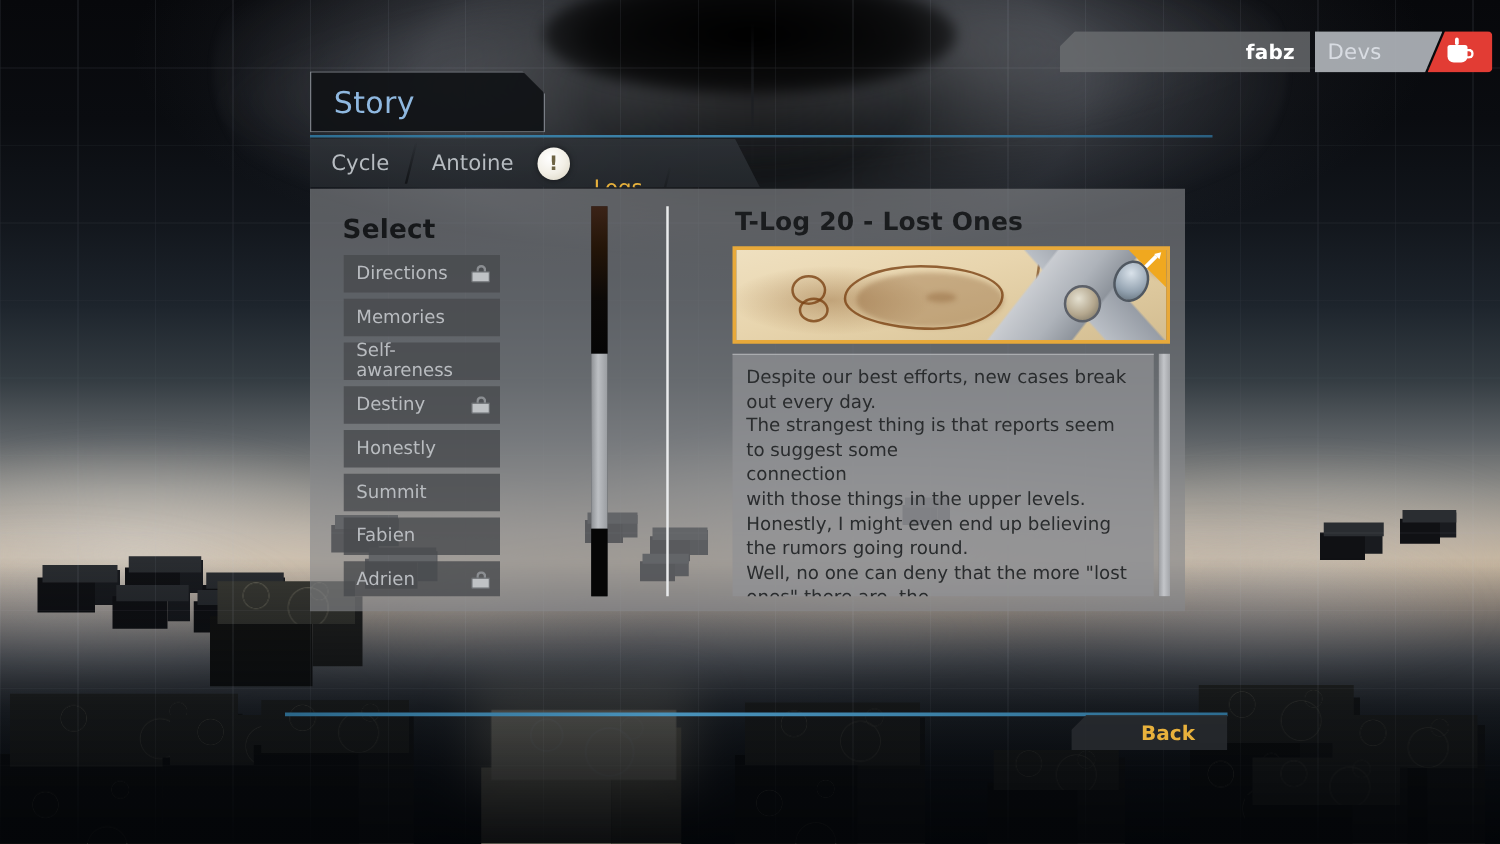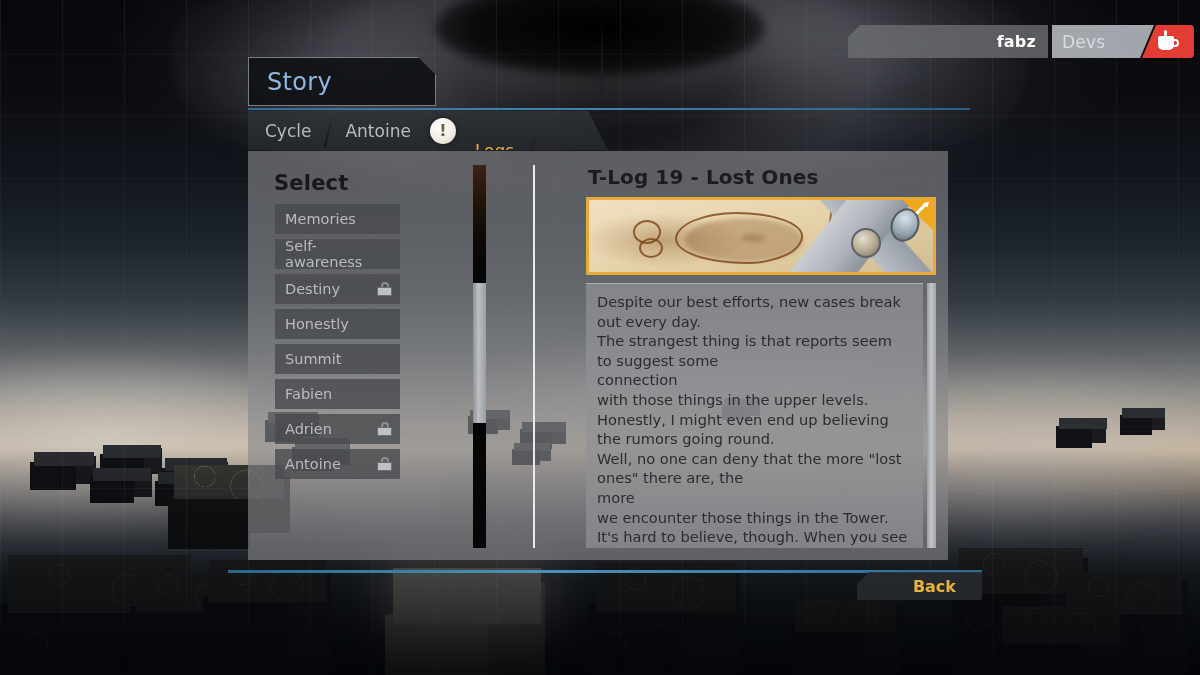--- a/index.html
+++ b/index.html
@@ -170,21 +170,21 @@
     background:linear-gradient(180deg, rgba(18,20,23,.0), rgba(18,20,23,.95)); transform:skewX(-14deg); }
   .alert-badge {
     width:26px; height:26px; border-radius:50%;
     background:radial-gradient(circle at 38% 32%, #ffffff 0%, #f2efe6 52%, #d8d2bf 100%);
     display:flex; align-items:center; justify-content:center; margin:0 2px;
     box-shadow:0 0 5px rgba(0,0,0,.5);
   }
   .alert-badge span { color:#6d6344; font-size:16px; font-weight:bold; line-height:1; }
 
   .panel {
-    width:700px; margin-top:1px; height:409px;
+    width:700px; margin-top:1px; height:338px;
     background:rgba(134,136,138,.62);
     display:flex; padding:14px 12px 12px 14px;gap:40px;
   }
 
   
   .left-col { width:165px; display:flex; flex-direction:column; }
   .select-title { font-size:21px; font-weight:bold; color:#16181a; margin:6px 0 9px 12px; letter-spacing:.2px; }
   .list { flex:1; overflow:hidden; }
   .list-item {
     position:relative; height:30px; margin-bottom:5px; margin-left:13px; width:125px;
@@ -481,20 +481,27 @@
       <span class="tab-sep"></span>
     </div>
   </div>
 
   <div class="panel">
 
     <div class="left-col">
       <div class="select-title">Select</div>
       <div class="list" id="log-list">
           <div class="list-item">
+            <span class="label">Directions</span>
+            <span class="lock">
+              <span class="lock-shackle"></span>
+              <span class="lock-body"></span>
+            </span>
+          </div>
+          <div class="list-item">
             <span class="label">Memories</span>
           </div>
           <div class="list-item">
             <span class="label">Self-awareness</span>
           </div>
           <div class="list-item">
             <span class="label">Destiny</span>
             <span class="lock">
               <span class="lock-shackle"></span>
               <span class="lock-body"></span>
@@ -528,21 +535,21 @@
 
     <div class="sb-left">
       <div class="track-dark-top"></div>
       <div class="thumb"></div>
       <div class="track-dark-bot"></div>
     </div>
 
     <div class="divider"></div>
 
     <div class="right-col">
-      <div class="log-title">T-Log 19 - Lost Ones</div>
+      <div class="log-title">T-Log 20 - Lost Ones</div>
 
       <div class="log-image">
         <div class="blot" style="left:96px;top:18px;width:118px;height:44px;"></div>
         <div class="stain" style="left:86px;top:12px;width:128px;height:52px;"></div>
         <div class="stain" style="left:44px;top:20px;width:28px;height:24px;border-radius:50%;"></div>
         <div class="stain" style="left:50px;top:38px;width:24px;height:20px;border-radius:50%;"></div>
         <div class="crack" style="left:240px;top:4px;height:34px;transform:rotate(8deg);"></div>
         <div class="crack" style="left:246px;top:34px;height:42px;transform:rotate(-7deg);"></div>
         <div class="blot" style="left:330px;top:8px;width:26px;height:14px;"></div>
         <div class="blot" style="left:152px;top:34px;width:24px;height:8px;"></div>

